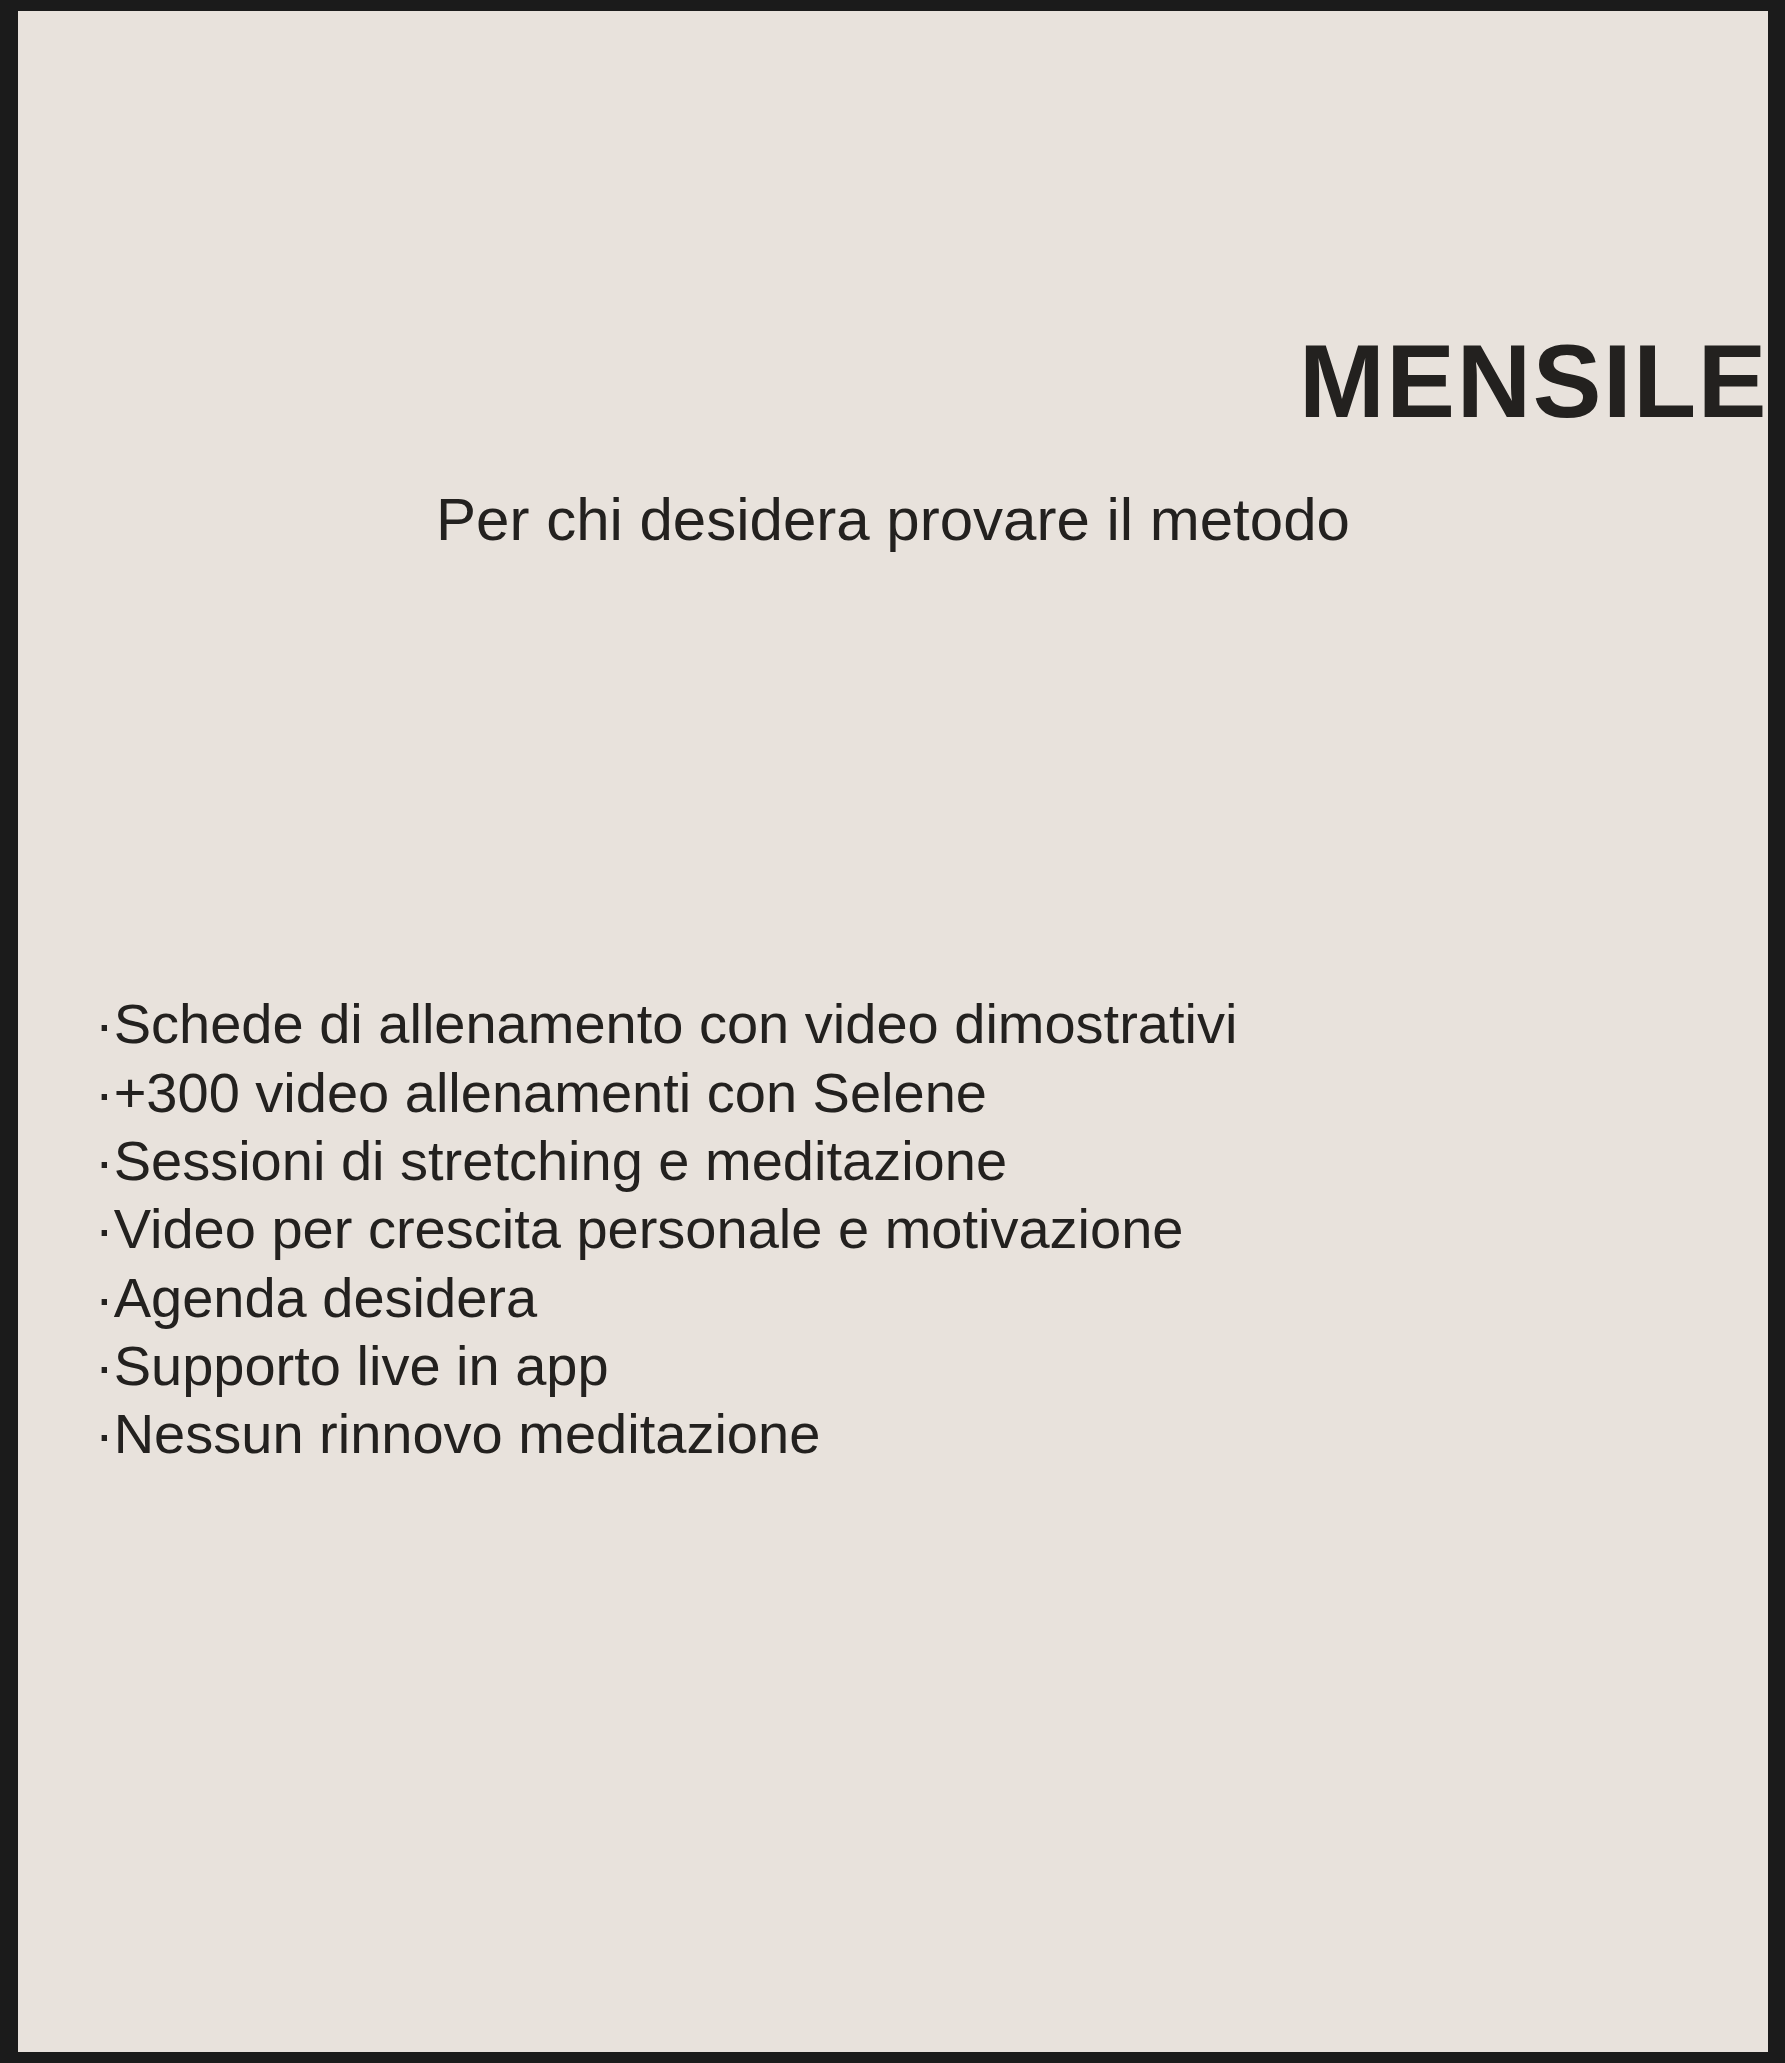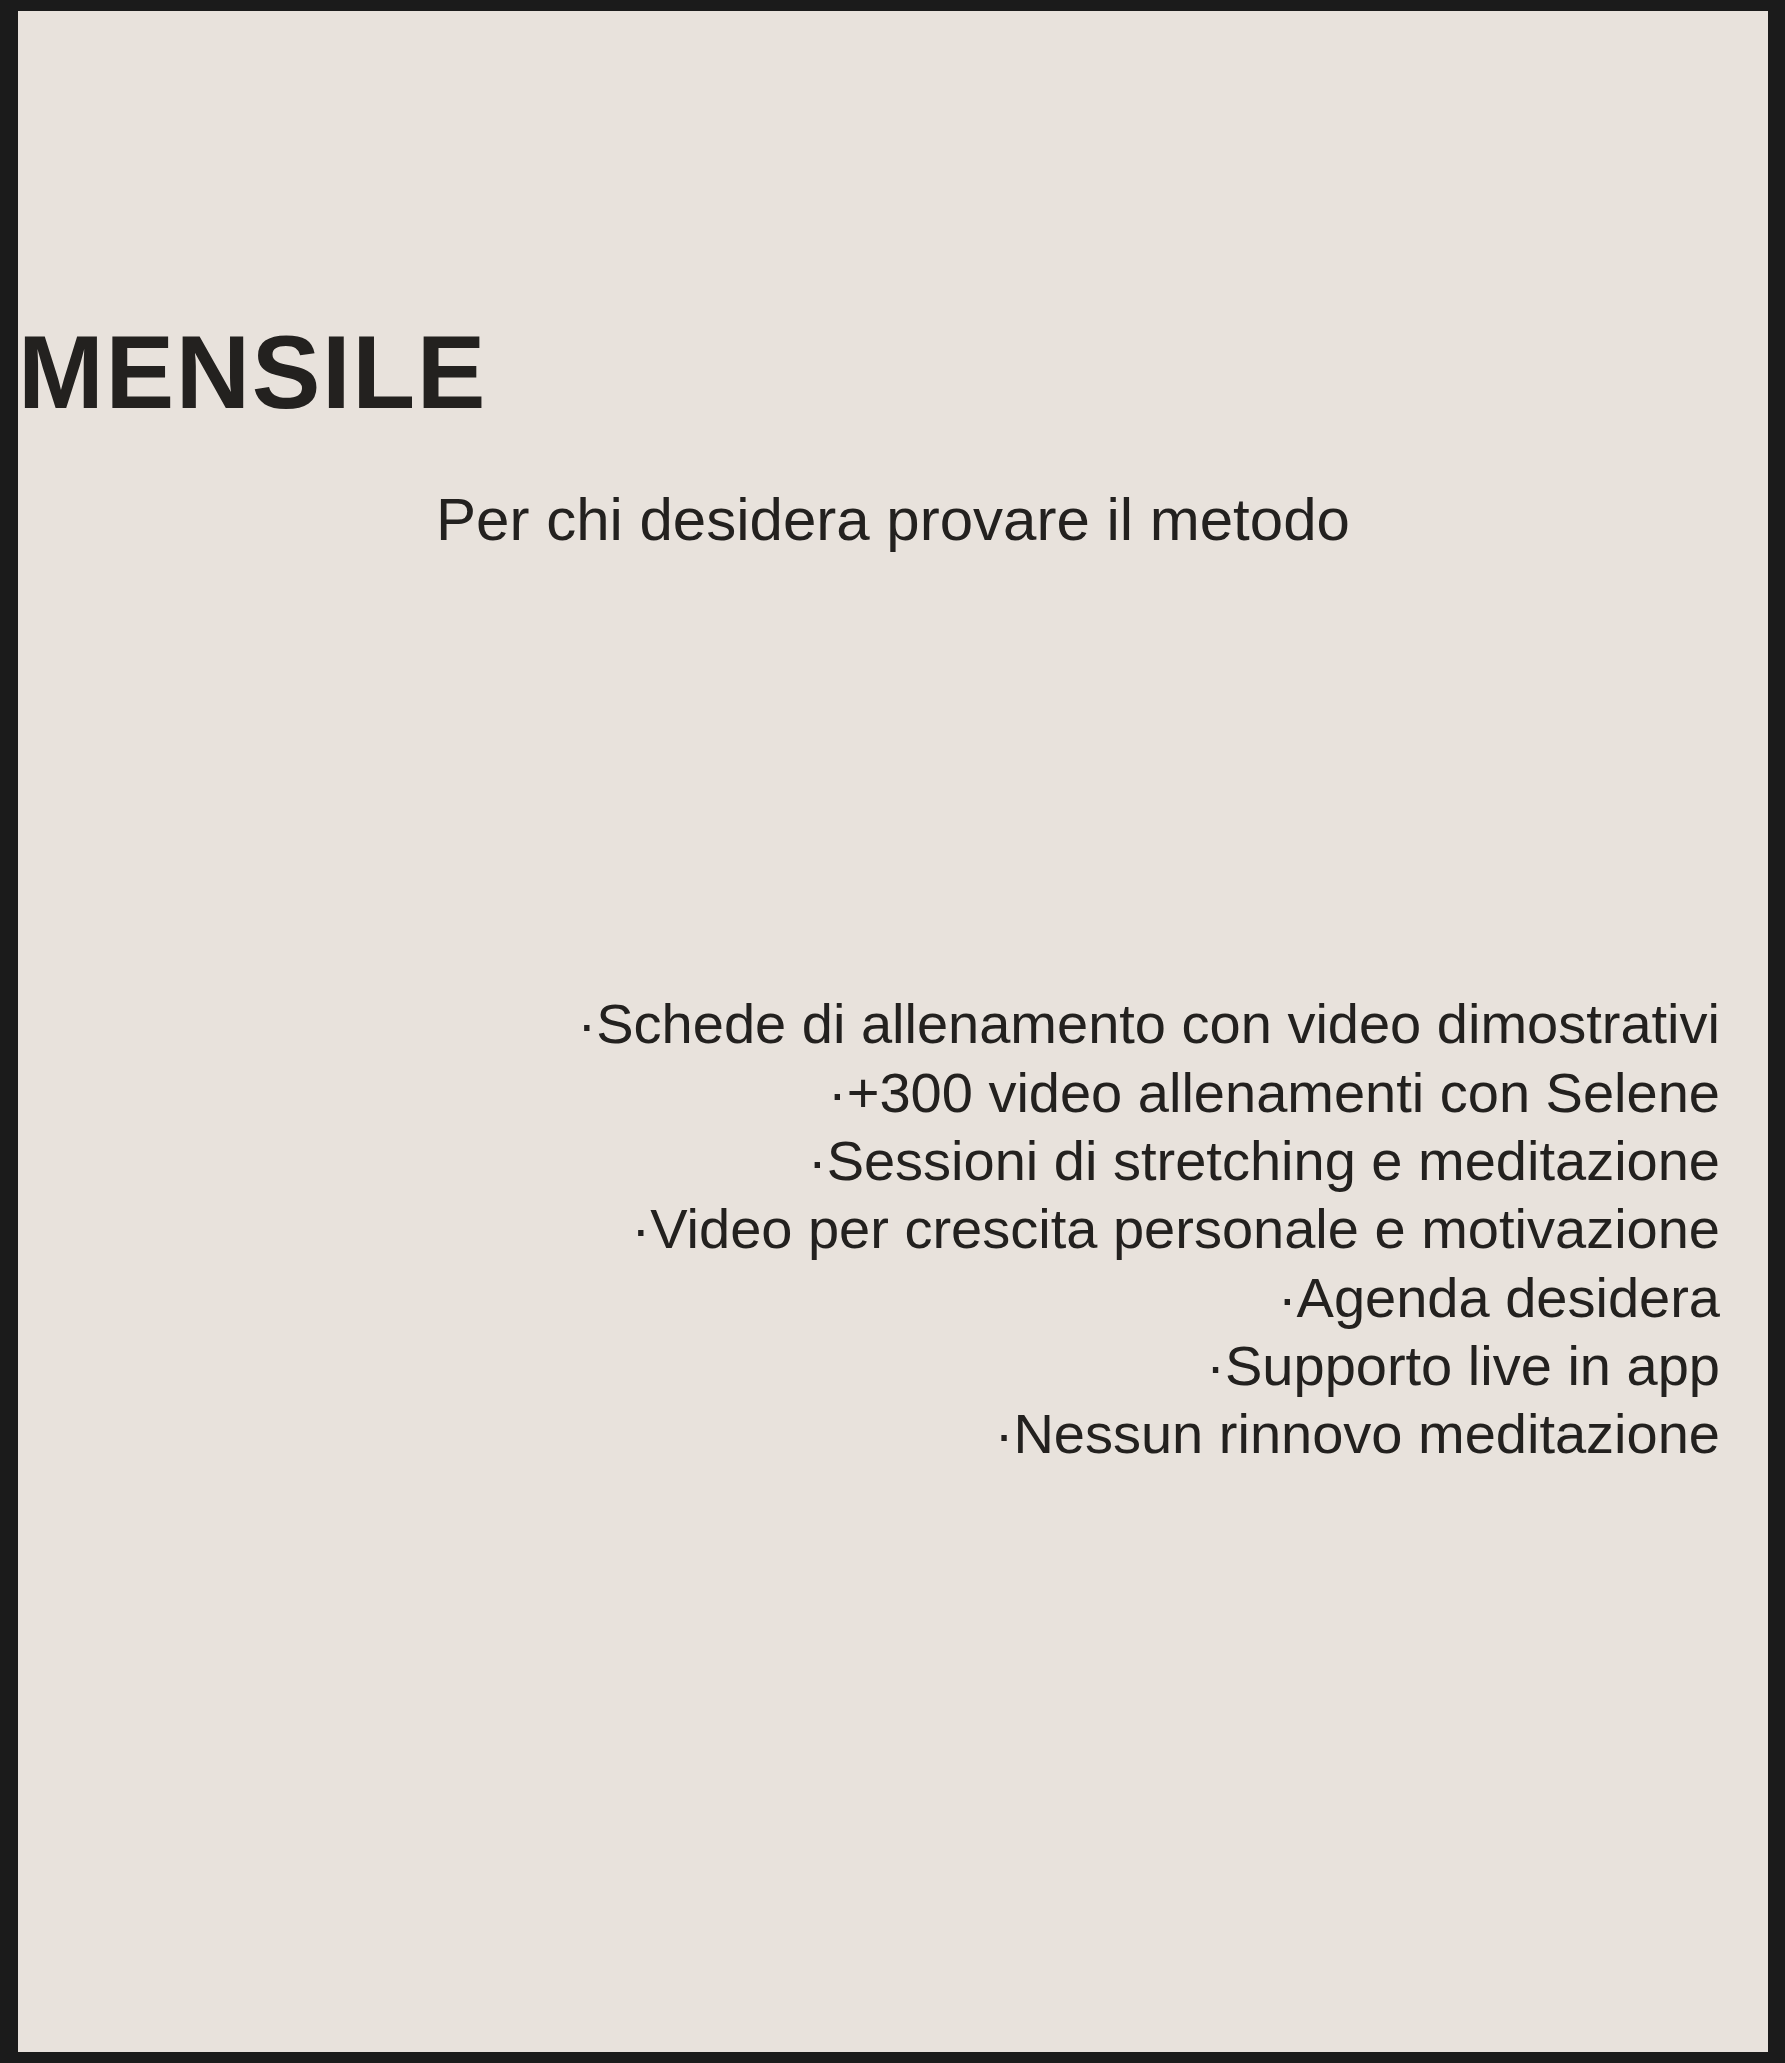--- a/index.html
+++ b/index.html
@@ -18,24 +18,24 @@
     left: 18px;
     top: 11.3px;
     width: 1750px;
     height: 2041px;
     background: #e8e2dc;
     box-sizing: border-box;
     overflow: hidden;
   }
   .plan-title {
     position: absolute;
-    top: 310px;
+    top: 319px;
     left: 0;
     width: 100%;
-    text-align: left;
+    text-align: right;
     font-size: 103px;
     font-weight: bold;
     letter-spacing: 1.6px;
     color: #23211f;
     line-height: 1;
   }
   .plan-subtitle {
     position: absolute;
     top: 476px;
     left: 0;
@@ -58,21 +58,20 @@
     line-height: 1;
   }
   .features {
     position: absolute;
     top: 979px;
     left: 77px;
     right: 48px;
     list-style: none;
     margin: 0;
     padding: 0;
-    text-align: right;
   }
   .features li {
     font-size: 56px;
     font-weight: normal;
     color: #23211f;
     line-height: 1.22;
     white-space: nowrap;
   }
   .bullet-dot {
     display: inline;

